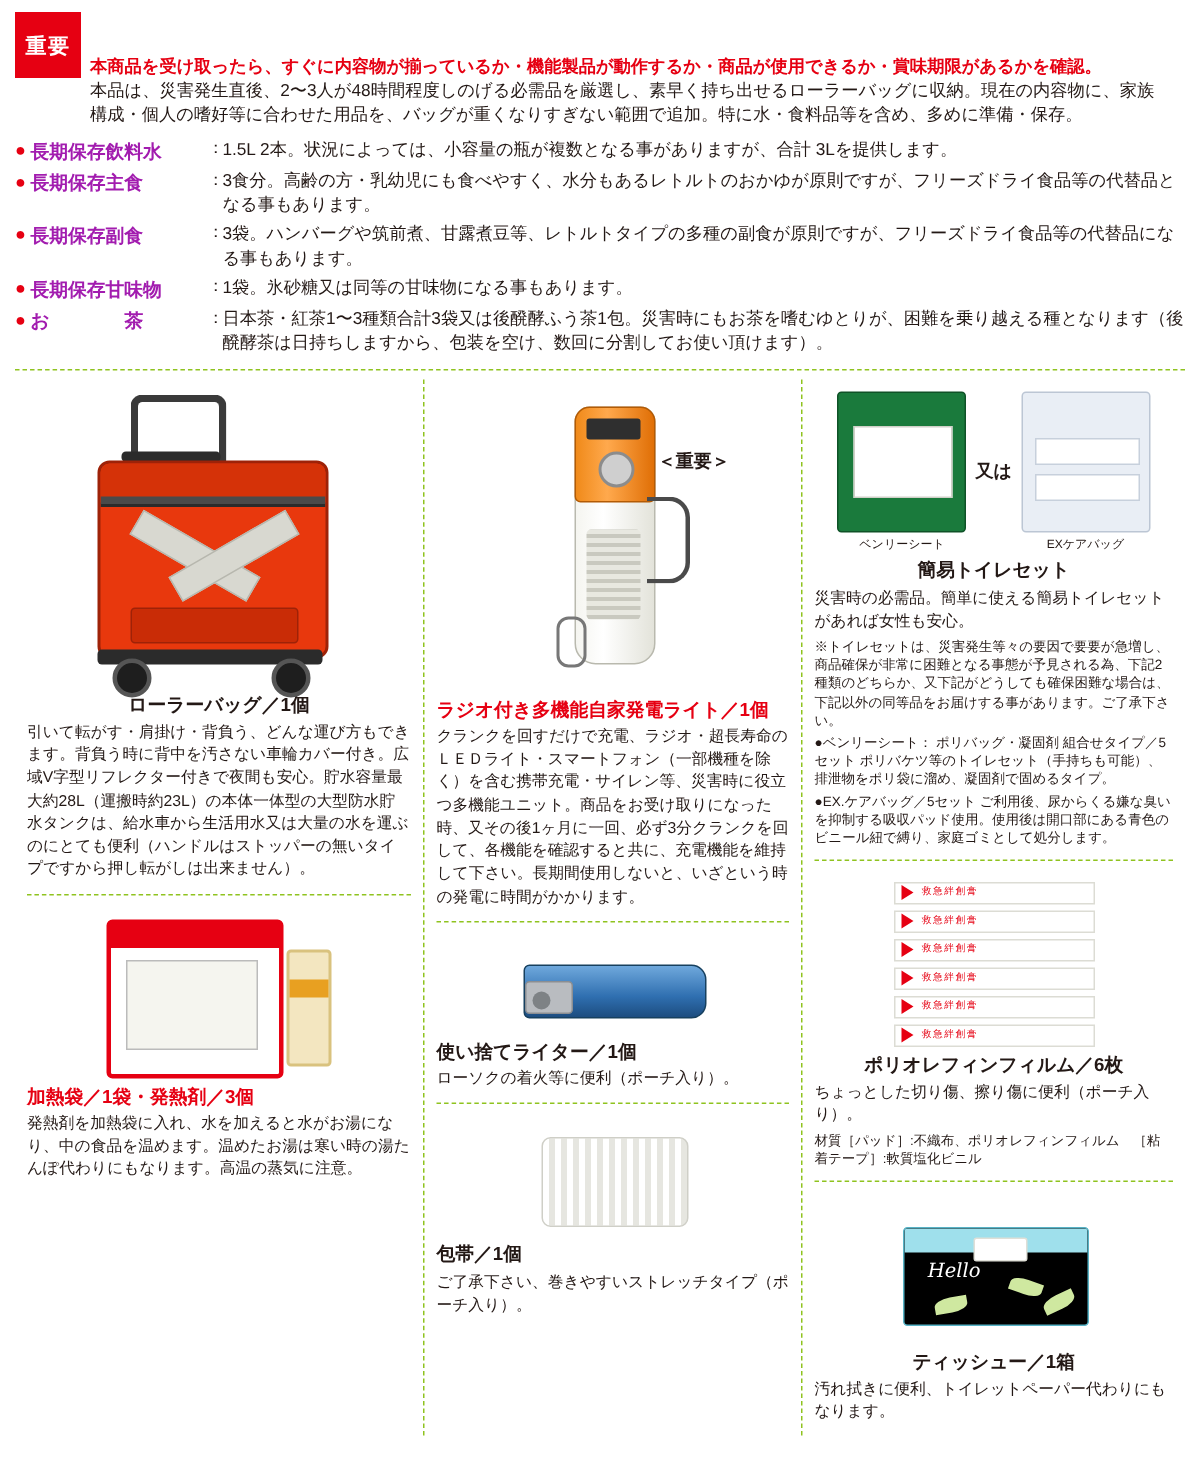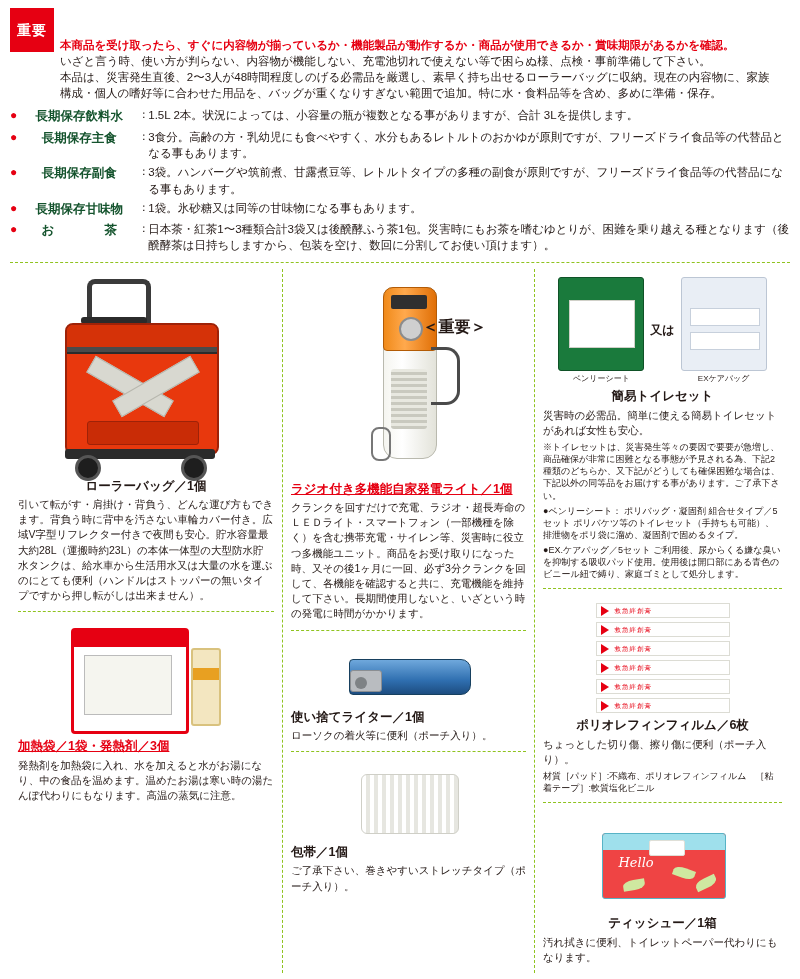--- a/index.html
+++ b/index.html
@@ -72,25 +72,24 @@
   .spec-bullet {
     flex: 0 0 auto;
     color: #e60012;
     font-size: 12px;
     line-height: 1.2;
     margin-right: 3px;
     margin-top: 1px;
   }
   .spec-label {
     flex: 0 0 118px;
-    color: #14532d;
+    color: #a21caf;
     font-weight: bold;
     font-size: 12.5px;
     letter-spacing: 0px;
-    text-align: center;
   }
   .spec-colon {
     flex: 0 0 auto;
     width: 10px;
     color: #231815;
   }
   .spec-text {
     flex: 1 1 auto;
     font-size: 11.5px;
     line-height: 1.42;
@@ -117,21 +116,21 @@
     border-top: 1px dashed #8fc31f;
     padding-top: 8px;
   }
 
   .item-title {
     font-weight: bold;
     font-size: 12.5px;
     margin: 4px 0 3px 0;
     line-height: 1.3;
   }
-  .item-title.red { color: #e60012; text-decoration: underline; }
+  .item-title.red { color: #e60012; }
   .item-title.black { color: #231815; }
   .item-desc {
     font-size: 10.5px;
     line-height: 1.45;
     color: #231815;
   }
   .item-note {
     font-size: 9px;
     line-height: 1.35;
     color: #231815;
@@ -282,21 +281,21 @@
   .radio-strap {
     position: absolute;
     left: 22px; top: 150px;
     width: 16px; height: 30px;
     border: 2px solid #777;
     border-radius: 8px;
   }
   .radio-flag {
     position: absolute;
     left: 0; top: 38px;
-    font-size: 16px;
+    font-size: 12px;
     font-weight: bold;
     color: #231815;
     margin-left: 20px;
   }
 
   
   .art-toilet {
     display: flex;
     justify-content: center;
     align-items: center;
@@ -503,21 +502,21 @@
   
   .art-tissue {
     width: 150px; height: 92px;
     margin: 8px auto 2px auto;
     position: relative;
   }
   .tissue-box {
     position: absolute;
     left: 14px; top: 14px;
     width: 122px; height: 64px;
-    background: #ef4444;
+    background: #000000;
     border: 1px solid #57b3c6;
     border-radius: 3px;
     overflow: hidden;
   }
   .tissue-top {
     position: absolute;
     left: 0; top: 0;
     width: 100%; height: 16px;
     background: #9fe0ec;
   }
@@ -546,21 +545,20 @@
 </style>
 </head>
 <body>
 
 <div class="page">
 
   <div class="notice">
     <div class="notice-badge">重要</div>
     <div class="notice-body">
       <div class="notice-line1">本商品を受け取ったら、すぐに内容物が揃っているか・機能製品が動作するか・商品が使用できるか・賞味期限があるかを確認。</div>
-      <div class="notice-line-rest">いざと言う時、使い方が判らない、内容物が機能しない、充電池切れで使えない等で困らぬ様、点検・事前準備して下さい。</div>
       <div class="notice-line-rest">本品は、災害発生直後、2〜3人が48時間程度しのげる必需品を厳選し、素早く持ち出せるローラーバッグに収納。現在の内容物に、家族</div>
       <div class="notice-line-rest">構成・個人の嗜好等に合わせた用品を、バッグが重くなりすぎない範囲で追加。特に水・食料品等を含め、多めに準備・保存。</div>
     </div>
   </div>
 
   <div class="spec-list">
 
     <div class="spec-row">
       <span class="spec-bullet">●</span>
       <span class="spec-label">長期保存飲料水</span>

